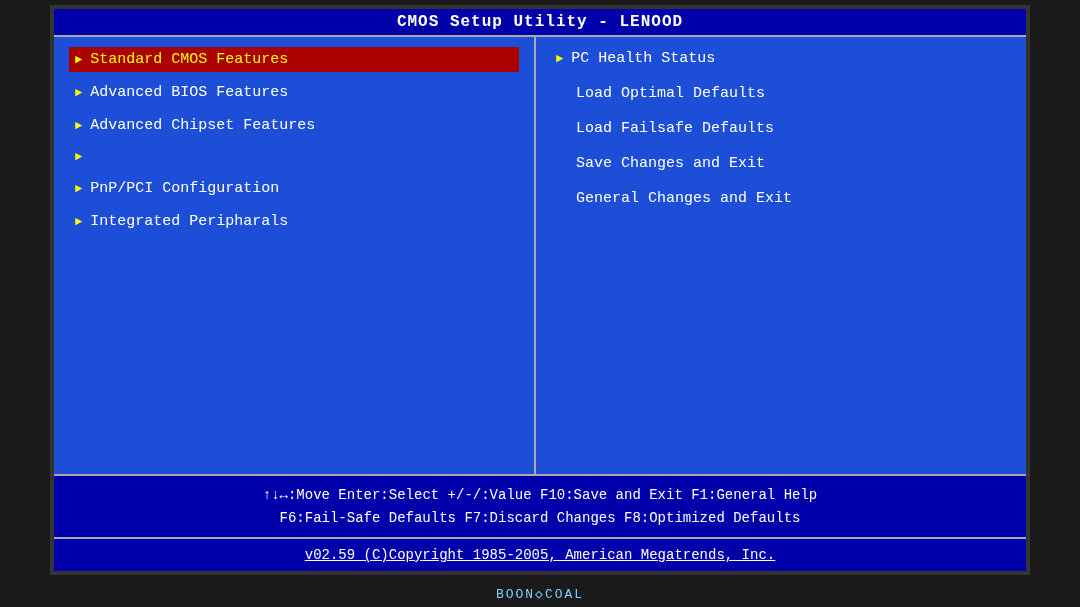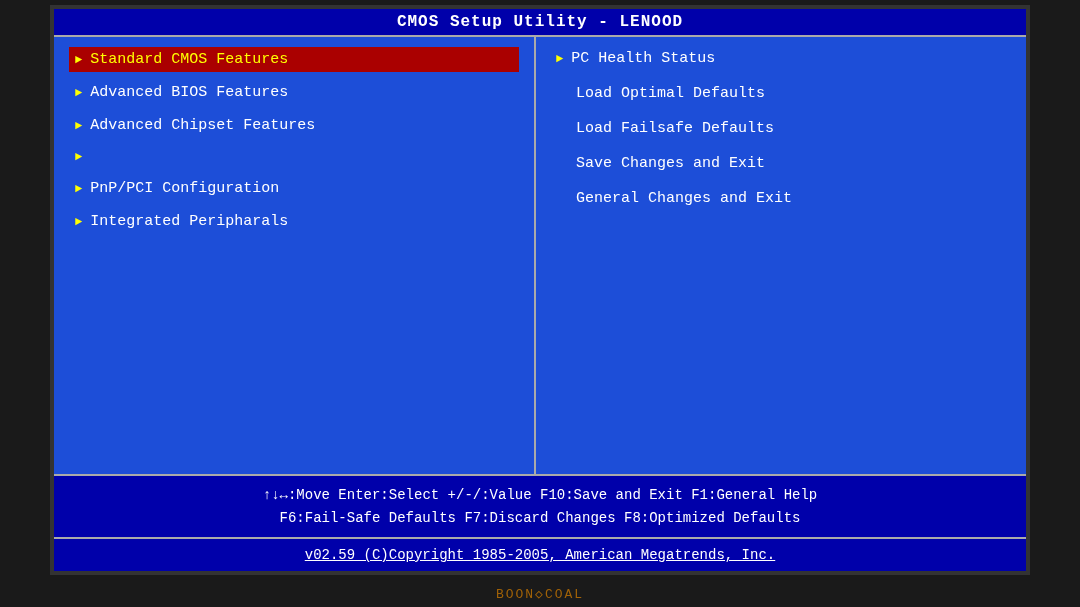--- a/index.html
+++ b/index.html
@@ -123,21 +123,21 @@
     .footer-copyright {
       background: #0000aa;
       padding: 8px 0;
       text-align: center;
       color: #ffffff;
       font-size: 14px;
       text-decoration: underline;
     }
 
     .monitor-brand {
-      color: #a16207;
+      color: #7dd3fc;
       font-size: 13px;
       letter-spacing: 2px;
       margin-top: 11px;
     }
   </style>
 </head>
 <body>
 
 <div class="monitor-frame">
   <div class="title-bar">

